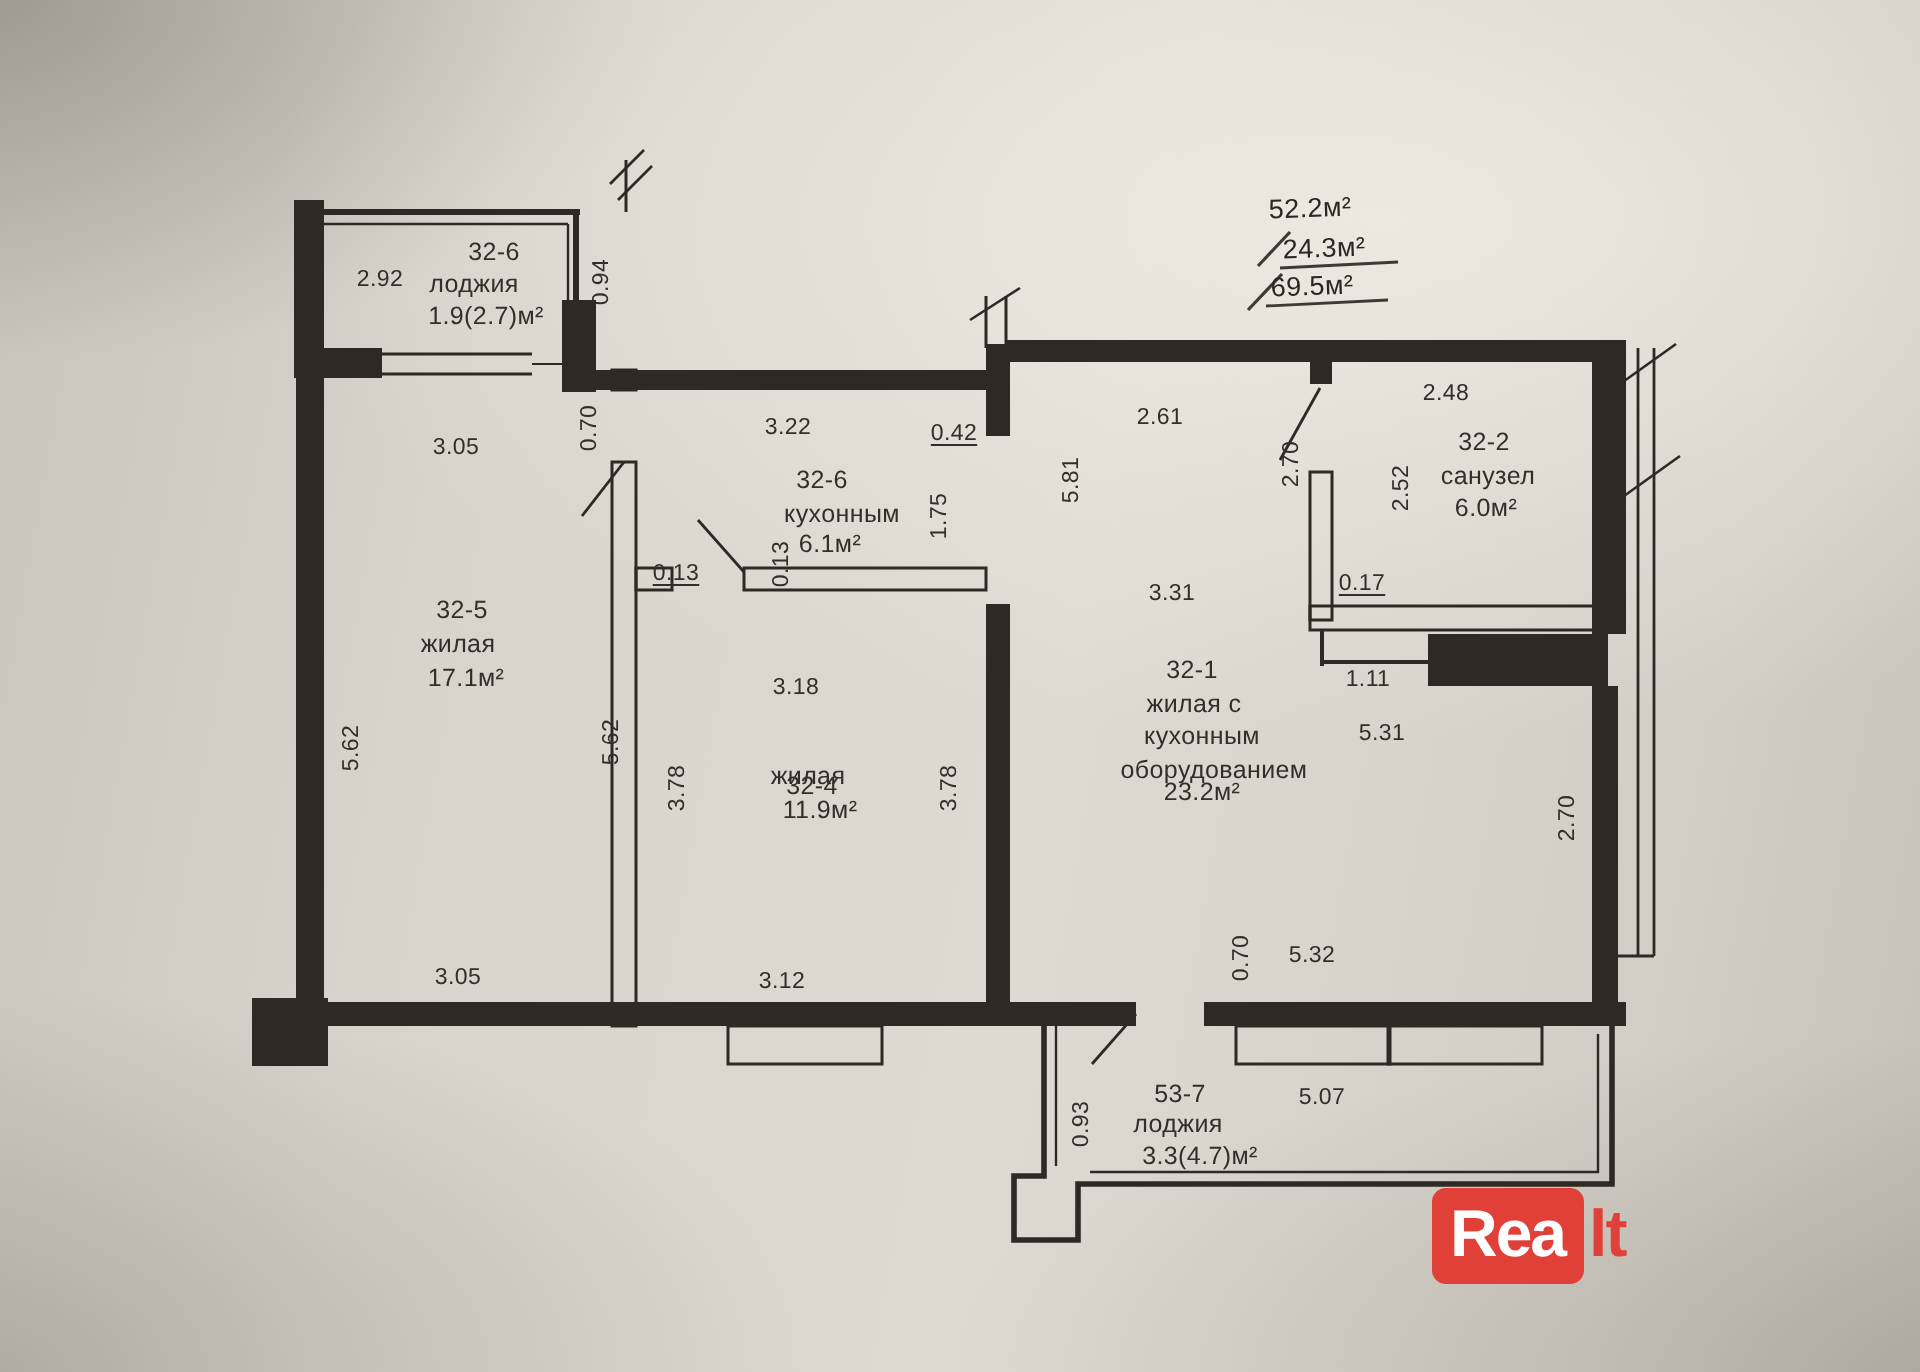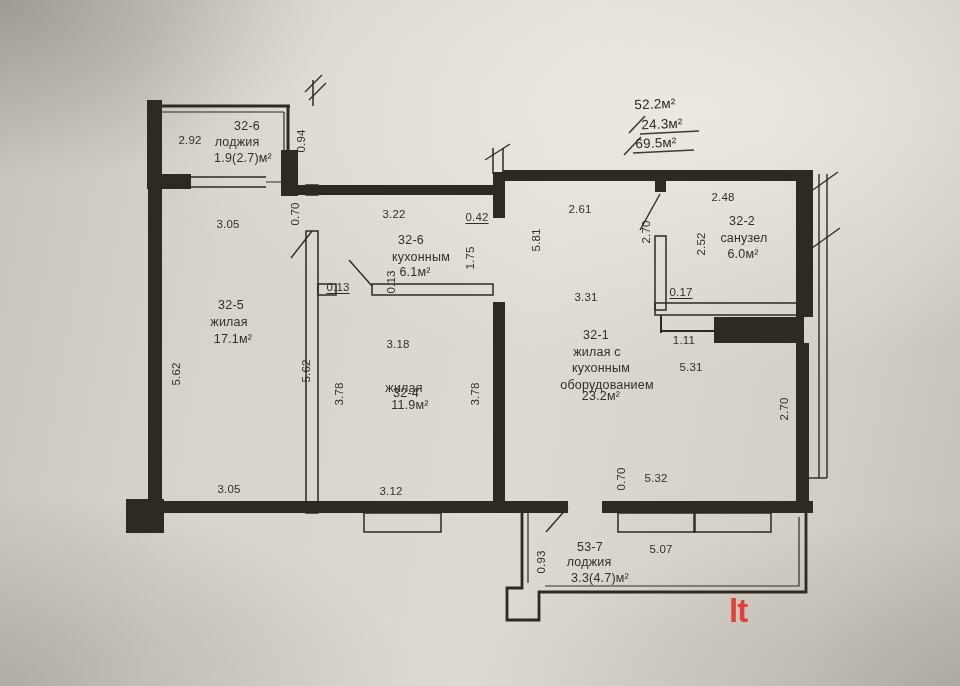--- a/index.html
+++ b/index.html
@@ -21,21 +21,21 @@
   }
   .lbl.v{transform:translate(-50%,-50%) rotate(-90deg);}
   .lbl.room{font-size:12.5px;}
   .lbl.ul{text-decoration:underline;text-underline-offset:2px;}
   .lbl.hand{font-size:13.5px;color:#2b2720;transform:translate(-50%,-50%) rotate(-2deg);}
   .wm{position:absolute;left:716px;top:594px;display:flex;align-items:center;}
   .wm-box{
     background:#e04038;color:#ffffff;font-weight:bold;font-size:33px;line-height:1;
     padding:6px 9px 9px 9px;border-radius:7px;letter-spacing:-1px;
   }
-  .wm-tail{color:#e04038;font-weight:bold;font-size:33px;line-height:1;letter-spacing:-1px;margin-left:13px;padding-bottom:3px;}
+  .wm-tail{color:#e04038;font-weight:bold;font-size:33px;line-height:1;letter-spacing:-1px;margin-left:3px;padding-bottom:3px;}
 </style>
 </head>
 <body>
 
 <div class="stage">
 
   <svg class="plan" width="960" height="686" viewBox="0 0 960 686">
     <g stroke="#2e2a23" fill="#2e2a23">
 
       <g>
@@ -192,16 +192,17 @@
     <span class="lbl room" style="left:600px;top:578px">3.3(4.7)м²</span>
     <span class="lbl" style="left:661px;top:549px">5.07</span>
     <span class="lbl v" style="left:541px;top:562px">0.93</span>
 
     <span class="lbl hand" style="left:655px;top:104px">52.2м²</span>
     <span class="lbl hand" style="left:662px;top:124px">24.3м²</span>
     <span class="lbl hand" style="left:656px;top:143px">69.5м²</span>
   </div>
 
   <div class="wm">
+    <span class="wm-box">Rea</span>
     <span class="wm-tail">lt</span>
   </div>
 
 </div>
 
 </body></html>

